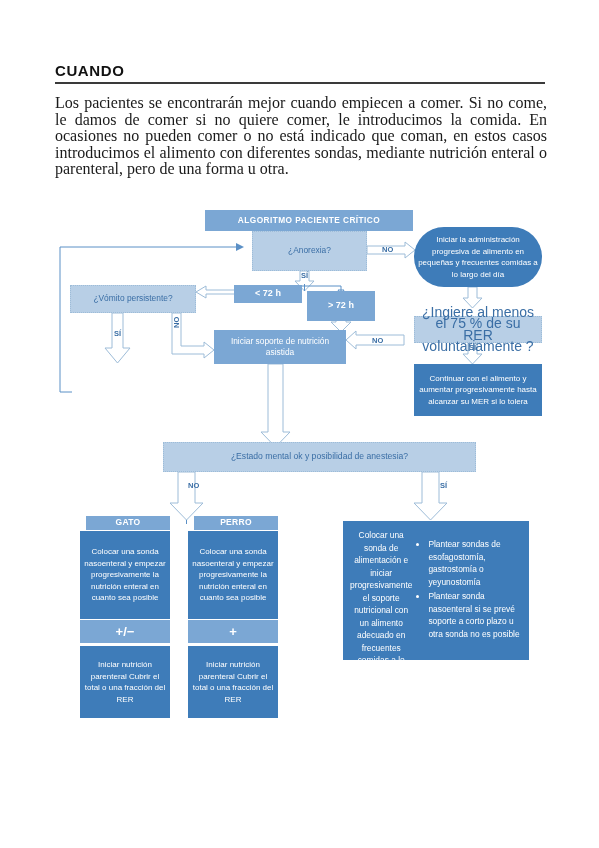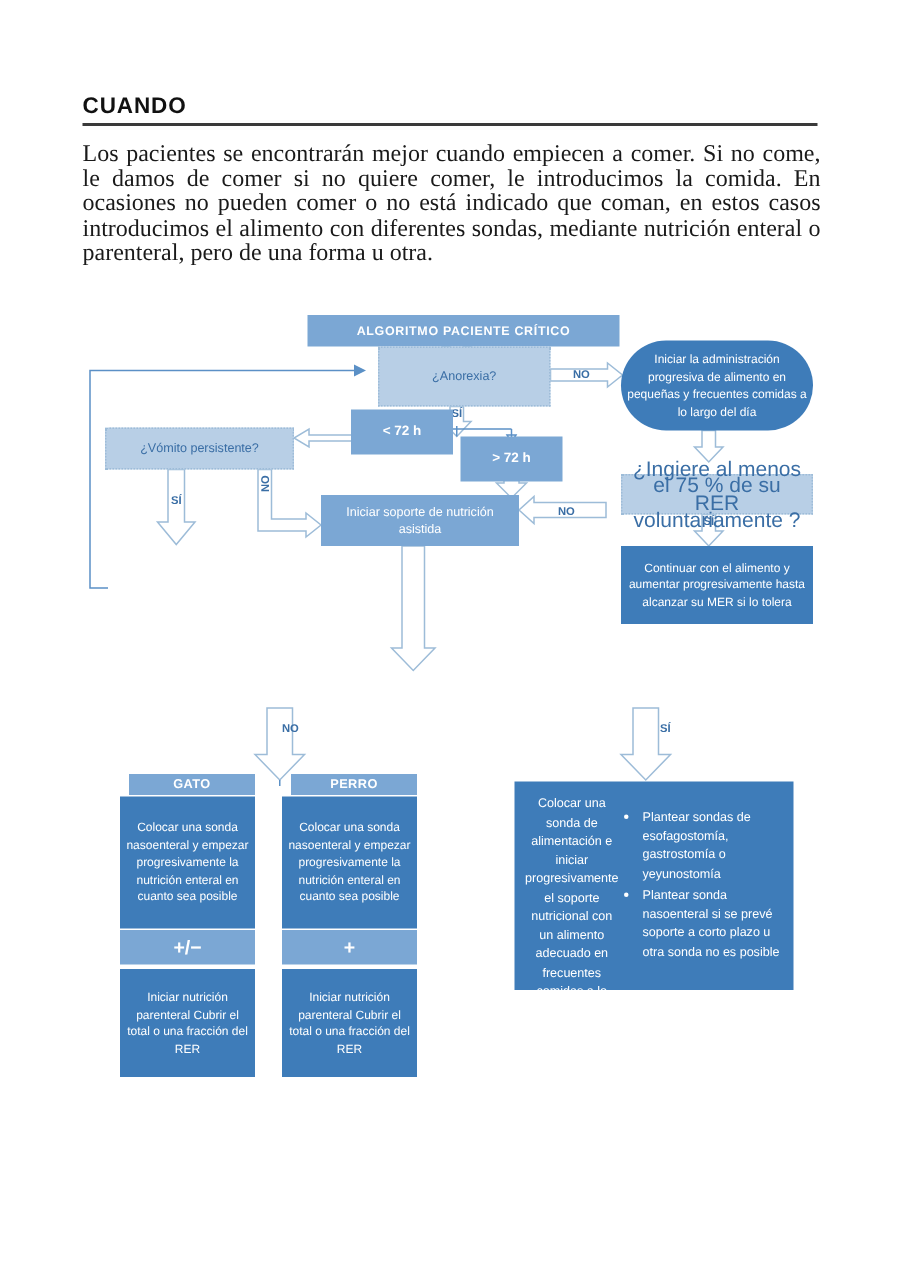--- a/index.html
+++ b/index.html
@@ -108,31 +108,32 @@
   <div class="lbl" style="left:440px;top:481px;">SÍ</div>
 
   <div class="node mid title-bar" style="left:205px;top:210px;width:208px;height:21px;">ALGORITMO PACIENTE CRÍTICO</div>
 
   <div class="node light bd" style="left:252px;top:231px;width:115px;height:40px;font-size:8.4px;">¿Anorexia?</div>
 
   <div class="node dark" style="left:414px;top:227px;width:128px;height:60px;border-radius:30px;">Iniciar la administración progresiva de alimento en pequeñas y frecuentes comidas a lo largo del día</div>
 
   <div class="node light bd" style="left:70px;top:285px;width:126px;height:28px;font-size:8.4px;">¿Vómito persistente?</div>
 
-  <div class="node mid" style="left:234px;top:273px;width:68px;height:30px;font-weight:bold;font-size:9px;">&lt; 72 h</div>
+  <div class="node mid" style="left:234px;top:285px;width:68px;height:18px;font-weight:bold;font-size:9px;">&lt; 72 h</div>
 
   <div class="node mid" style="left:307px;top:291px;width:68px;height:30px;font-weight:bold;font-size:9px;">&gt; 72 h</div>
 
   <div class="node mid" style="left:214px;top:330px;width:132px;height:34px;font-size:8.4px;">Iniciar soporte de nutrición asistida</div>
 
   <div class="node light bd" style="left:414px;top:316px;width:128px;height:27px;font-size:14px;">¿Ingiere al menos el 75 % de su RER voluntariamente ?</div>
 
 
   <div class="node dark" style="left:414px;top:364px;width:128px;height:52px;">Continuar con el alimento y aumentar progresivamente hasta alcanzar su MER si lo tolera</div>
 
+  <div class="node light bd" style="left:163px;top:442px;width:313px;height:30px;font-size:8.6px;">¿Estado mental ok y posibilidad de anestesia?</div>
 
   <div class="node mid hdr" style="left:86px;top:516px;width:84px;height:14px;">GATO</div>
   <div class="node dark" style="left:80px;top:531px;width:90px;height:88px;">Colocar una sonda nasoenteral y empezar progresivamente la nutrición enteral en cuanto sea posible</div>
   <div class="node mid badge" style="left:80px;top:620px;width:90px;height:23px;">+/−</div>
   <div class="node dark" style="left:80px;top:646px;width:90px;height:72px;">Iniciar nutrición parenteral Cubrir el total o una fracción del RER</div>
 
   <div class="node mid hdr" style="left:194px;top:516px;width:84px;height:14px;">PERRO</div>
   <div class="node dark" style="left:188px;top:531px;width:90px;height:88px;">Colocar una sonda nasoenteral y empezar progresivamente la nutrición enteral en cuanto sea posible</div>
   <div class="node mid badge" style="left:188px;top:620px;width:90px;height:23px;">+</div>
   <div class="node dark" style="left:188px;top:646px;width:90px;height:72px;">Iniciar nutrición parenteral Cubrir el total o una fracción del RER</div>

